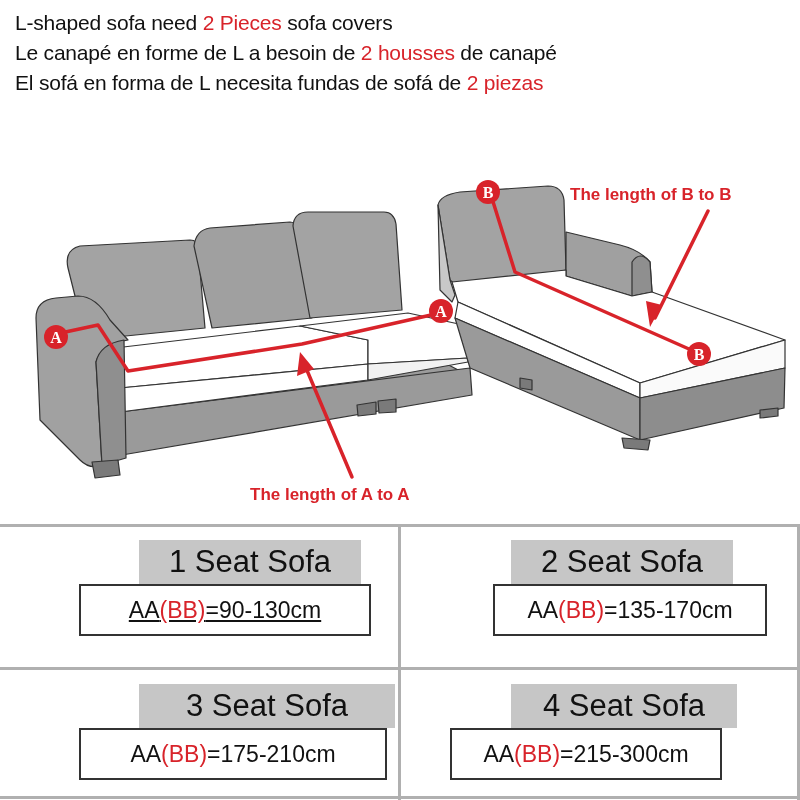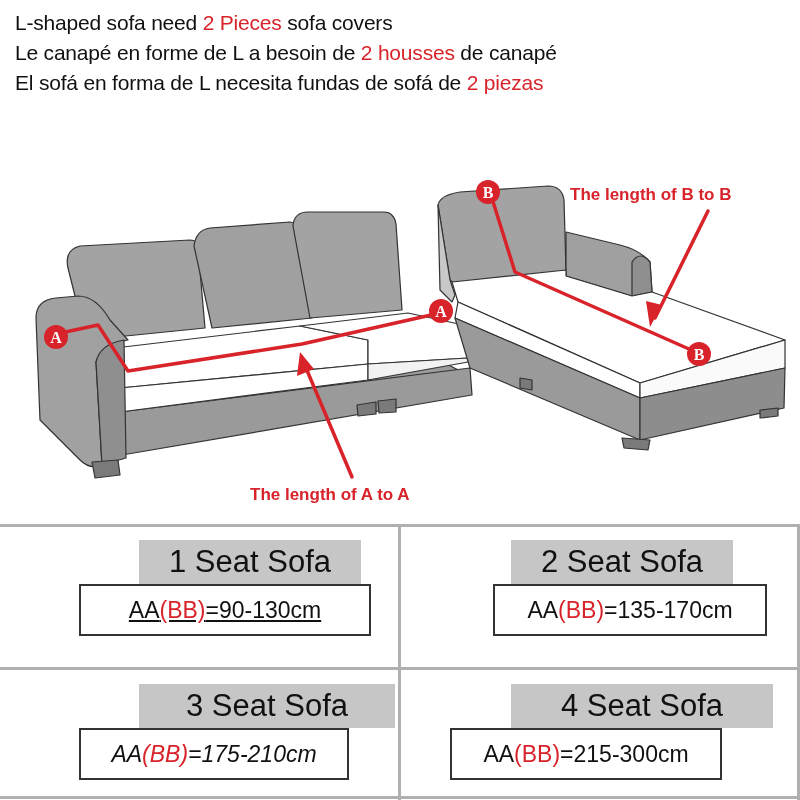--- a/index.html
+++ b/index.html
@@ -129,20 +129,20 @@
     <div class="size-box" style="left:79px;width:292px;text-decoration:underline;"><span>AA</span><span class="red">(BB)</span><span>=90-130cm</span></div>
   </div>
 
   <div class="cell" style="left:400px;top:0;">
     <div class="badge" style="left:74px;width:222px;">2 Seat Sofa</div>
     <div class="size-box" style="left:50px;width:274px;margin-left:43px;"><span>AA</span><span class="red">(BB)</span><span>=135-170cm</span></div>
   </div>
 
   <div class="cell" style="left:0;top:144px;">
     <div class="badge" style="left:102px;width:256px;">3 Seat Sofa</div>
-    <div class="size-box" style="left:79px;width:270px;font-style:italic;"><span>AA</span><span class="red">(BB)</span><span>=175-210cm</span></div>
+    <div class="size-box" style="left:79px;width:308px;"><span>AA</span><span class="red">(BB)</span><span>=175-210cm</span></div>
   </div>
 
   <div class="cell" style="left:400px;top:144px;">
-    <div class="badge" style="left:74px;width:262px;">4 Seat Sofa</div>
+    <div class="badge" style="left:74px;width:226px;">4 Seat Sofa</div>
     <div class="size-box" style="left:50px;width:272px;"><span>AA</span><span class="red">(BB)</span><span>=215-300cm</span></div>
   </div>
 </div>
 
 </body></html>

